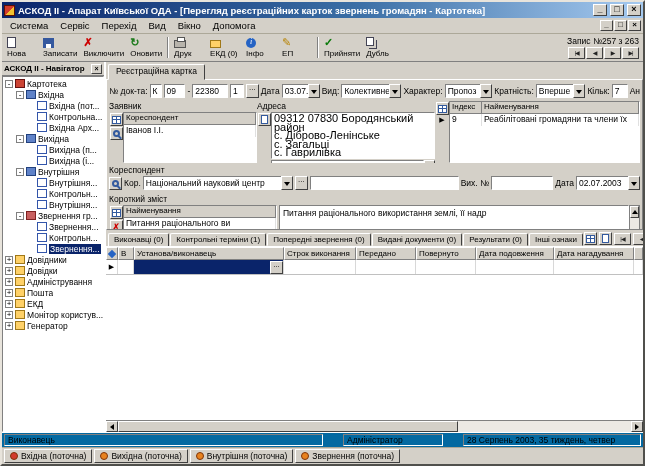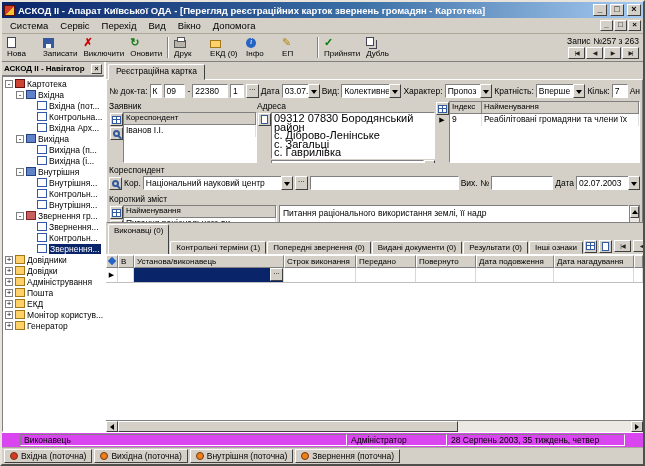--- a/index.html
+++ b/index.html
@@ -121,21 +121,21 @@
 .sum-left{flex:0 0 168px;display:flex}
 .sum-text{flex:1;display:flex;overflow:hidden}
 .textarea{flex:1;background:#fff;border:1px solid;border-color:#808080 #fff #fff #808080;font-size:8.5px;padding:2px 3px;overflow:hidden}
 .vscroll{flex:0 0 11px;display:flex;flex-direction:column;background:#ece9e4;border:1px solid #808080}
 .vs-btn{flex:0 0 10px;background:#d4d0c8;border:1px solid;border-color:#fff #404040 #404040 #fff;display:flex;align-items:center;justify-content:center}
 .vs-btn.up::after{content:"";border:3px solid transparent;border-bottom:4px solid #000;margin-bottom:3px}
 .vs-track{flex:1}
 
 .btabs{flex:0 0 16px;display:flex;align-items:flex-end;padding:1px 2px 0 2px;gap:1px;background:#d4d0c8}
 .btab{height:13px;padding:1px 5px;font-size:8px;background:#d4d0c8;border:1px solid;border-color:#fff #404040 #d4d0c8 #fff;border-radius:2px 2px 0 0;white-space:nowrap}
-.btab.active{height:31px;margin-bottom:-1px}
+.btab.active{height:14px;margin-bottom:-1px}
 .btab-icons{margin-left:auto;display:flex;gap:2px;align-items:center;padding-bottom:1px}
 
 .grid-header{flex:0 0 14px;display:flex;background:#d4d0c8;border-top:1px solid #fff}
 .gh{border:1px solid;border-color:#fff #808080 #808080 #fff;font-size:8px;padding:0 2px;display:flex;align-items:center;white-space:nowrap;overflow:hidden}
 .gcol-m{flex:0 0 12px}.gcol-v{flex:0 0 16px}.gcol-org{flex:0 0 150px}.gcol-term{flex:0 0 72px}.gcol-per{flex:0 0 60px}.gcol-pov{flex:0 0 60px}.gcol-pod{flex:0 0 78px}.gcol-nag{flex:0 0 80px}.gcol-fill{flex:1}
 .diamond{width:6px;height:6px;background:#2563c4;transform:rotate(45deg);margin:0 auto}
 .grid-row{flex:0 0 15px;display:flex;background:#fff;border-bottom:1px solid #c0c0c0}
 .gc{border-right:1px solid #d8d8d8;font-size:8.5px;display:flex;align-items:center;overflow:hidden}
 .gc.marker{justify-content:center}
 .gc.marker::after{content:"\25B6";font-size:7px}
@@ -143,21 +143,21 @@
 .gc.sel .dots{margin-left:auto;height:13px}
 .grid-body{flex:1;background:#fff;min-height:8px}
 
 .hscroll{flex:0 0 12px;display:flex;background:#ece9e4;border-top:1px solid #808080}
 .hs-btn{flex:0 0 12px;background:#d4d0c8;border:1px solid;border-color:#fff #404040 #404040 #fff;display:flex;align-items:center;justify-content:center}
 .hs-btn.left::after{content:"";border:3px solid transparent;border-right:4px solid #000;margin-right:3px}
 .hs-btn.right::after{content:"";border:3px solid transparent;border-left:4px solid #000;margin-left:3px}
 .hs-thumb{flex:0 0 340px;background:#d4d0c8;border:1px solid;border-color:#fff #404040 #404040 #fff;margin:0}
 .hs-track{flex:1}
 
-.statusbar{flex:0 0 15px;display:flex;gap:0;padding:1px 18px;background:#d946ef;border-top:1px solid #fff}
+.statusbar{flex:0 0 15px;display:flex;gap:20px;padding:1px 2px;background:#0369a1;border-top:1px solid #fff}
 .sseg{border:1px solid;border-color:#808080 #fff #fff #808080;font-size:8.5px;padding:0 3px;display:flex;align-items:center;white-space:nowrap;overflow:hidden}
 .sseg.s1{flex:1}
 .sseg.s2{flex:0 0 100px}
 .sseg.s3{flex:0 0 178px}
 
 .taskbar{flex:0 0 17px;display:flex;gap:2px;padding:1px 2px;background:#d4d0c8;border-top:1px solid #aca899}
 .task-btn{display:flex;align-items:center;gap:3px;padding:0 5px;font-size:8.5px;background:#d4d0c8;border:1px solid;border-color:#fff #404040 #404040 #fff;white-space:nowrap}
 .dot{width:8px;height:8px;border-radius:50%;border:1px solid #7e3408}
 .dot.red{background:#d23b2c}
 .dot.org{background:#e8821e}

